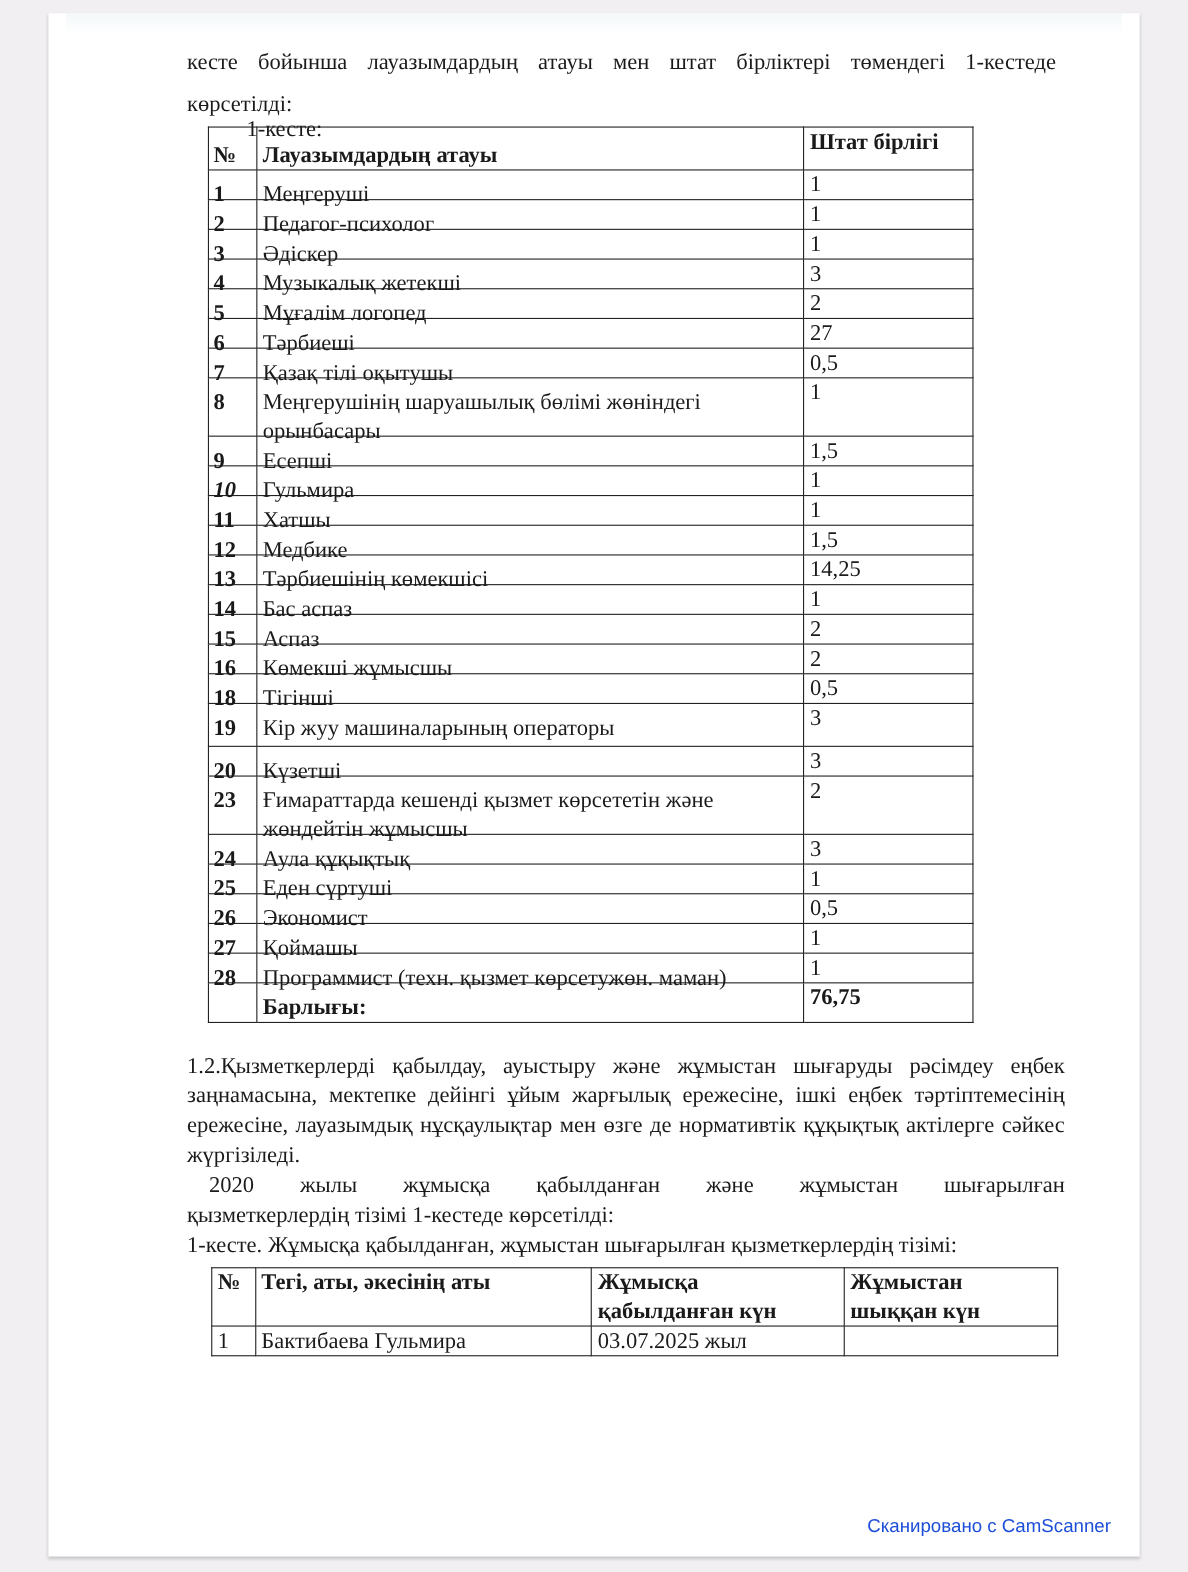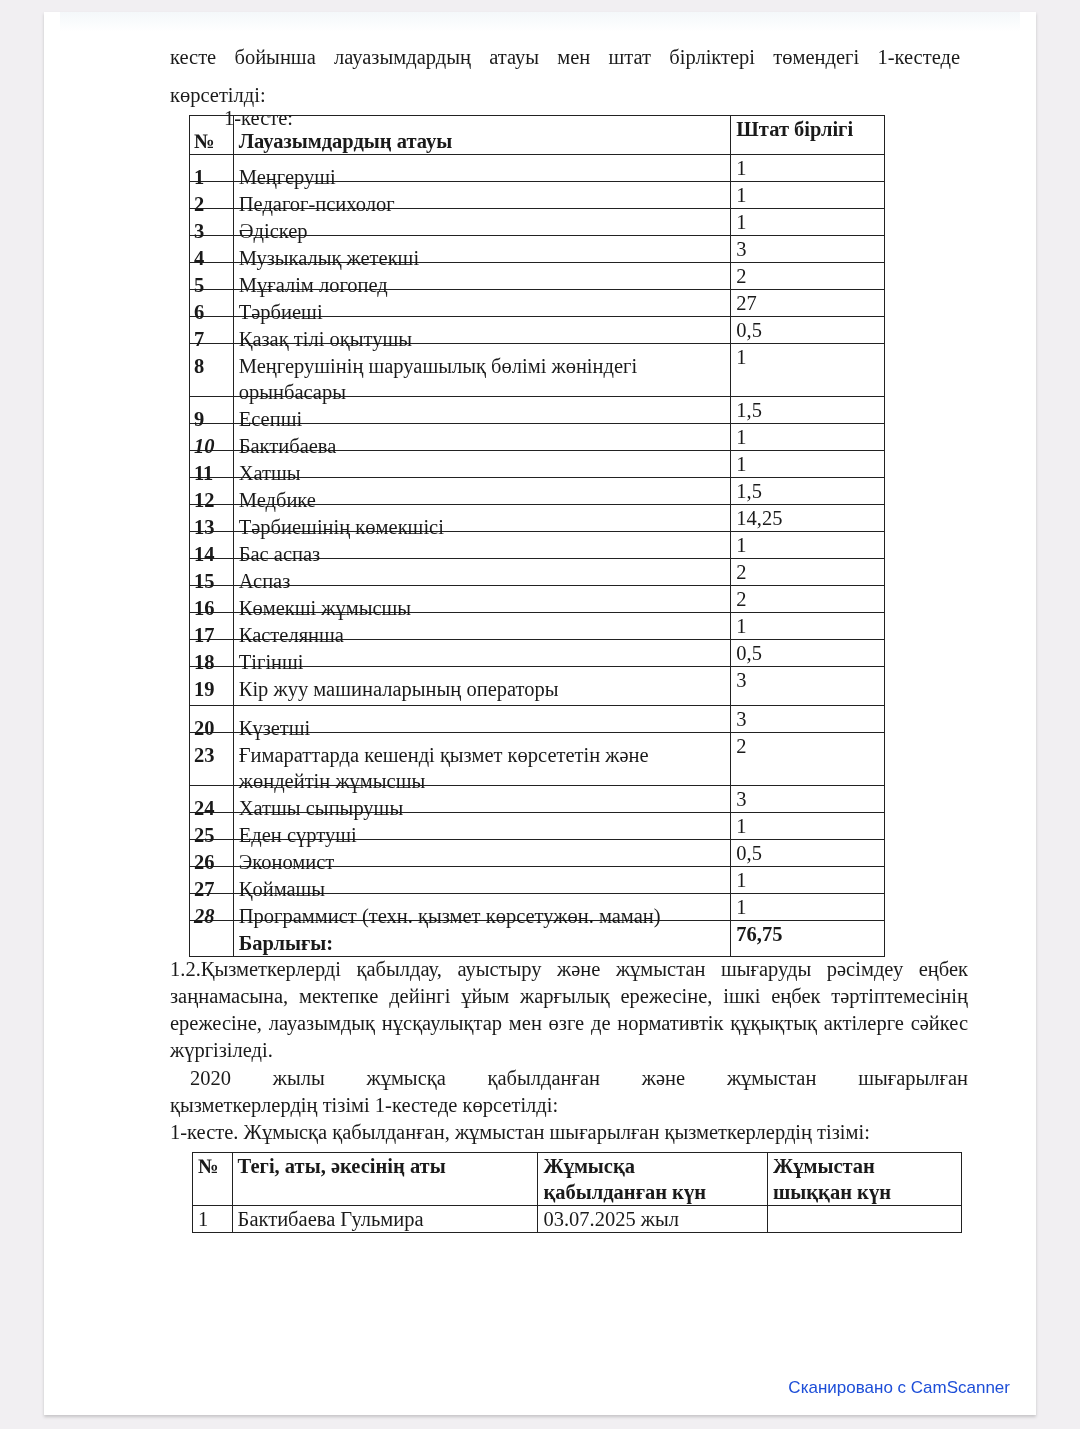--- a/index.html
+++ b/index.html
@@ -91,21 +91,21 @@
           <td class="name" style="padding-bottom: 0px;"><span class="shift">Меңгерушінің шаруашылық бөлімі жөніндегі орынбасары</span></td>
           <td class="val">1</td>
         </tr>
         <tr>
           <td class="num" style="padding-bottom: 0px;"><span class="shift">9</span></td>
           <td class="name" style="padding-bottom: 0px;"><span class="shift">Есепші</span></td>
           <td class="val">1,5</td>
         </tr>
         <tr>
           <td class="num" style="padding-bottom: 0px; font-style: italic;"><span class="shift">10</span></td>
-          <td class="name" style="padding-bottom: 0px;"><span class="shift">Бактибаева</span></td>
+          <td class="name" style="padding-bottom: 0px;"><span class="shift">Гульмира</span></td>
           <td class="val">1</td>
         </tr>
         <tr>
           <td class="num" style="padding-bottom: 0px;"><span class="shift">11</span></td>
           <td class="name" style="padding-bottom: 0px;"><span class="shift">Хатшы</span></td>
           <td class="val">1</td>
         </tr>
         <tr>
           <td class="num" style="padding-bottom: 0px;"><span class="shift">12</span></td>
           <td class="name" style="padding-bottom: 0px;"><span class="shift">Медбике</span></td>
@@ -125,25 +125,20 @@
           <td class="num" style="padding-bottom: 0px;"><span class="shift">15</span></td>
           <td class="name" style="padding-bottom: 0px;"><span class="shift">Аспаз</span></td>
           <td class="val">2</td>
         </tr>
         <tr>
           <td class="num" style="padding-bottom: 0px;"><span class="shift">16</span></td>
           <td class="name" style="padding-bottom: 0px;"><span class="shift">Көмекші жұмысшы</span></td>
           <td class="val">2</td>
         </tr>
         <tr>
-          <td class="num" style="padding-bottom: 0px;"><span class="shift">17</span></td>
-          <td class="name" style="padding-bottom: 0px;"><span class="shift">Кастелянша</span></td>
-          <td class="val">1</td>
-        </tr>
-        <tr>
           <td class="num" style="padding-bottom: 0px;"><span class="shift">18</span></td>
           <td class="name" style="padding-bottom: 0px;"><span class="shift">Тігінші</span></td>
           <td class="val">0,5</td>
         </tr>
         <tr>
           <td class="num" style="padding-bottom: 0px;"><span class="shift">19</span></td>
           <td class="name" style="padding-bottom: 12px;"><span class="shift">Кір жуу машиналарының операторы</span></td>
           <td class="val">3</td>
         </tr>
         <tr>
@@ -151,40 +146,40 @@
           <td class="name" style="padding-bottom: 0px;"><span class="shift">Күзетші</span></td>
           <td class="val">3</td>
         </tr>
         <tr>
           <td class="num" style="padding-bottom: 0px;"><span class="shift">23</span></td>
           <td class="name" style="padding-bottom: 0px;"><span class="shift">Ғимараттарда кешенді қызмет көрсететін және жөндейтін жұмысшы</span></td>
           <td class="val">2</td>
         </tr>
         <tr>
           <td class="num" style="padding-bottom: 0px;"><span class="shift">24</span></td>
-          <td class="name" style="padding-bottom: 0px;"><span class="shift">Хатшы сыпырушы</span></td>
+          <td class="name" style="padding-bottom: 0px;"><span class="shift">Аула құқықтық</span></td>
           <td class="val">3</td>
         </tr>
         <tr>
           <td class="num" style="padding-bottom: 0px;"><span class="shift">25</span></td>
           <td class="name" style="padding-bottom: 0px;"><span class="shift">Еден сүртуші</span></td>
           <td class="val">1</td>
         </tr>
         <tr>
           <td class="num" style="padding-bottom: 0px;"><span class="shift">26</span></td>
           <td class="name" style="padding-bottom: 0px;"><span class="shift">Экономист</span></td>
           <td class="val">0,5</td>
         </tr>
         <tr>
           <td class="num" style="padding-bottom: 0px;"><span class="shift">27</span></td>
           <td class="name" style="padding-bottom: 0px;"><span class="shift">Қоймашы</span></td>
           <td class="val">1</td>
         </tr>
         <tr>
-          <td class="num" style="padding-bottom: 0px; font-style: italic;"><span class="shift">28</span></td>
+          <td class="num" style="padding-bottom: 0px;"><span class="shift">28</span></td>
           <td class="name" style="padding-bottom: 0px;"><span class="shift">Программист (техн. қызмет көрсетужөн. маман)</span></td>
           <td class="val">1</td>
         </tr>
         <tr>
           <td class="num" style="padding-bottom: 0px;"></td>
           <td class="name hdr" style="padding-top: 9px;">Барлығы:</td>
           <td class="val hdr">76,75</td>
         </tr>
       </tbody>
   </table>

